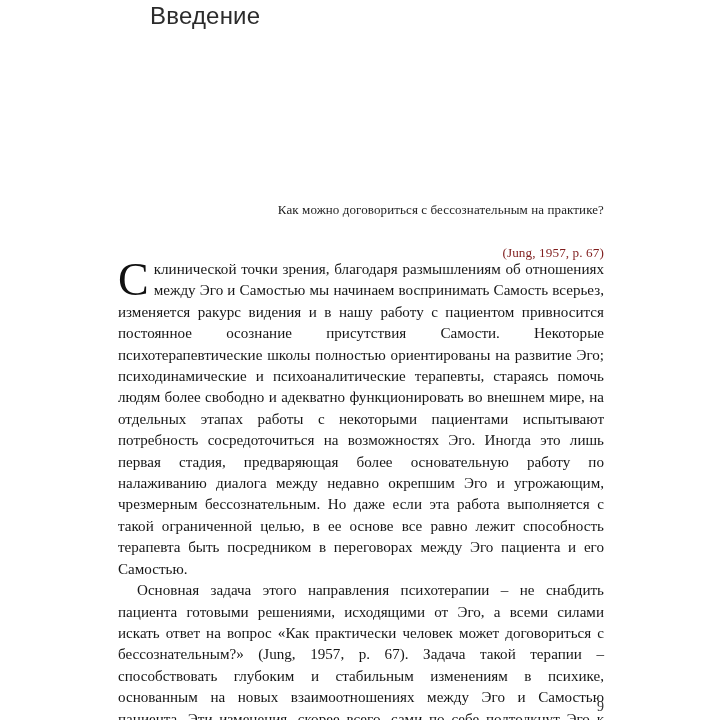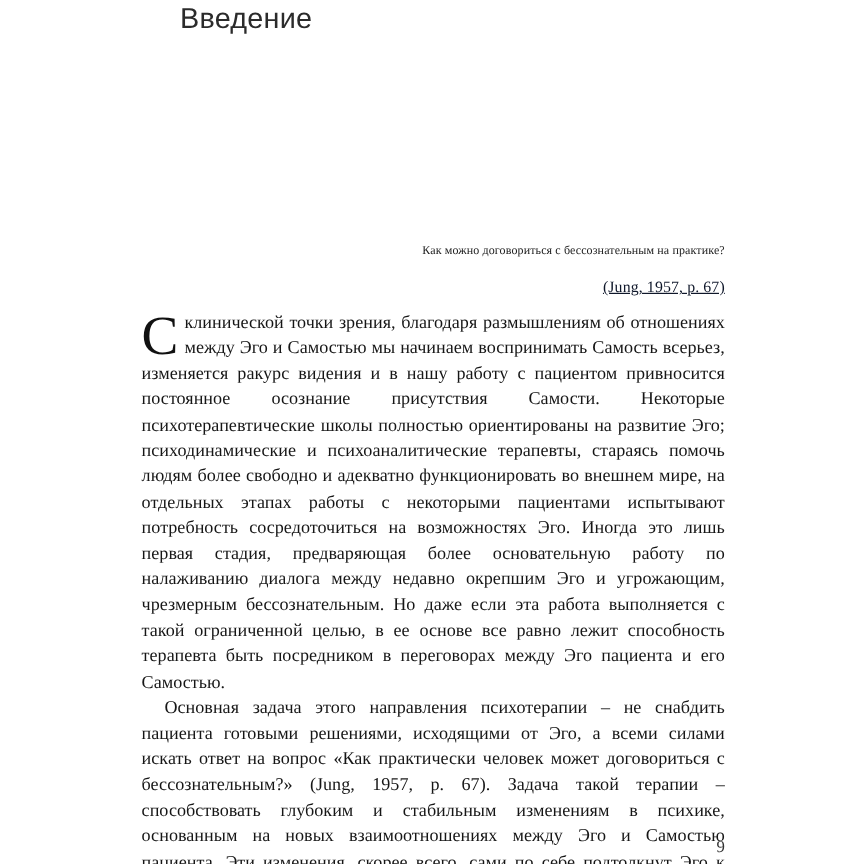--- a/index.html
+++ b/index.html
@@ -41,34 +41,33 @@
   }
 
   
   .epigraph {
     position: absolute;
     left: 118px;
     top: 200px;
     width: 486px;
   }
   .epigraph-quote {
-    font-size: 10px;
+    font-size: 13px;
     line-height: 19px;
     text-align: right;
     color: #222222;
     letter-spacing: 0.1px;
   }
   .epigraph-source {
-    margin-top: 10px;
+    margin-top: 24px;
     font-size: 13.2px;
     line-height: 19px;
     text-align: right;
-    color: #0f172a;
+    color: #7f1d1d;
     letter-spacing: 0.1px;
-    text-decoration: underline;
   }
 
   
   .body-text {
     position: absolute;
     left: 118px;
     top: 259px;
     width: 486px;
   }
 

